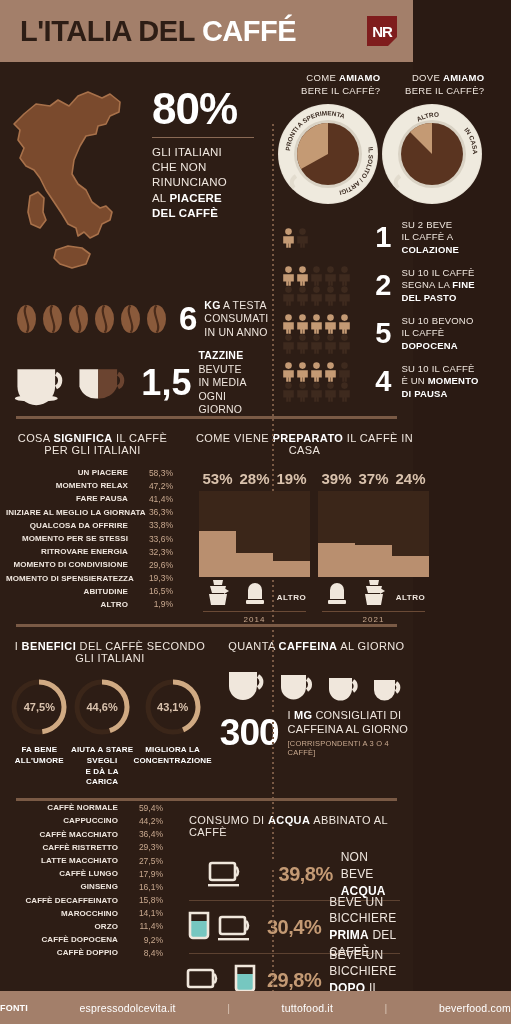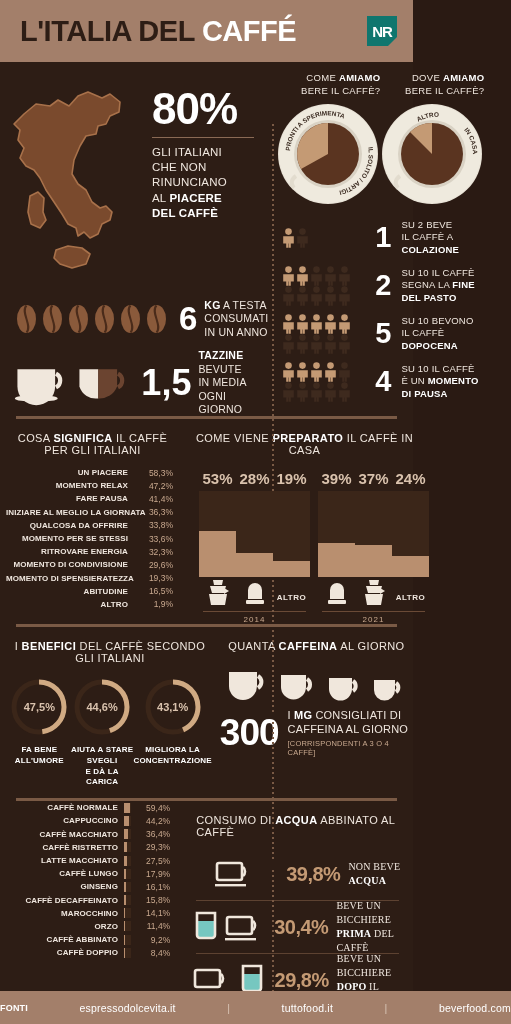--- a/index.html
+++ b/index.html
@@ -12,21 +12,21 @@
   .page{position:relative;width:413px;height:1024px;background:#2d1d15;}
 
   
   .header{
     height:62px;background:#a37f6a;display:flex;align-items:center;
     justify-content:space-between;padding:0 16px 0 20px;box-sizing:border-box;
   }
   .title{font-size:29px;font-weight:bold;letter-spacing:-0.5px;color:#2d1d15;line-height:1;}
   .title .hl{color:#ffffff;}
   .logo{
-    width:30px;height:30px;background:#0f766e;position:relative;display:flex;
+    width:30px;height:30px;background:#7f1d1d;position:relative;display:flex;
     align-items:center;justify-content:center;
   }
   .logo span{color:#fff;font-weight:bold;font-size:15px;letter-spacing:-1px;line-height:1;}
   .logo:after{
     content:"";position:absolute;right:0;bottom:0;width:9px;height:9px;
     background:#a37f6a;clip-path:polygon(100% 0,100% 100%,0 100%);
   }
 
   
   .body{position:relative;}
@@ -115,21 +115,21 @@
   .caffnum{font-size:37px;font-weight:bold;color:#fff;line-height:0.9;letter-spacing:-1px;}
   .cafftxt{font-size:11px;color:#efe6de;line-height:1.3;letter-spacing:0.2px;}
   .cafftxt b{font-weight:bold;color:#fff;}
   .caffsmall{font-size:7.5px;color:#c9a98f;letter-spacing:0.2px;margin-top:2px;}
 
   
   .waterwrap{padding:0 10px 6px 10px;}
   .wrow{display:flex;align-items:center;height:52px;gap:8px;}
   .wicons{width:86px;display:flex;align-items:flex-end;justify-content:center;gap:4px;}
   .wpct{font-size:20px;font-weight:bold;color:#c49a74;letter-spacing:-0.5px;}
-  .wtxt{font-size:10px;color:#efe6de;line-height:1.4;letter-spacing:0.2px;font-family:Liberation Serif, serif;}
+  .wtxt{font-size:12px;color:#efe6de;line-height:1.4;letter-spacing:0.2px;}
   .wtxt b{font-weight:bold;color:#fff;}
   .wsep{height:1px;background:#5d4231;margin:0 4px;}
 
   
   .footer{
     position:absolute;left:0;bottom:0;width:511px;height:33px;background:#a37f6a;
     display:flex;align-items:center;justify-content:space-between;gap:7px;
     font-size:10.5px;color:#fff;letter-spacing:0.2px;
   }
   .footer b{font-weight:bold;font-size:9px;}
@@ -799,21 +799,21 @@
          <div class="bval">14,1%</div>
        </div>
             <div class="bar">
          <div class="blabel">ORZO</div>
          <div class="btrack">
            <div class="bfill" style="width:16.3%;background:#b98f6f"></div>
          </div>
          <div class="bval">11,4%</div>
        </div>
             <div class="bar">
-         <div class="blabel">CAFFÈ ABBINATO</div>
+         <div class="blabel">CAFFÈ DOPOCENA</div>
          <div class="btrack">
            <div class="bfill" style="width:13.1%;background:#b98f6f"></div>
          </div>
          <div class="bval">9,2%</div>
        </div>
             <div class="bar">
          <div class="blabel">CAFFÈ DOPPIO</div>
          <div class="btrack">
            <div class="bfill" style="width:12.0%;background:#b98f6f"></div>
          </div>

